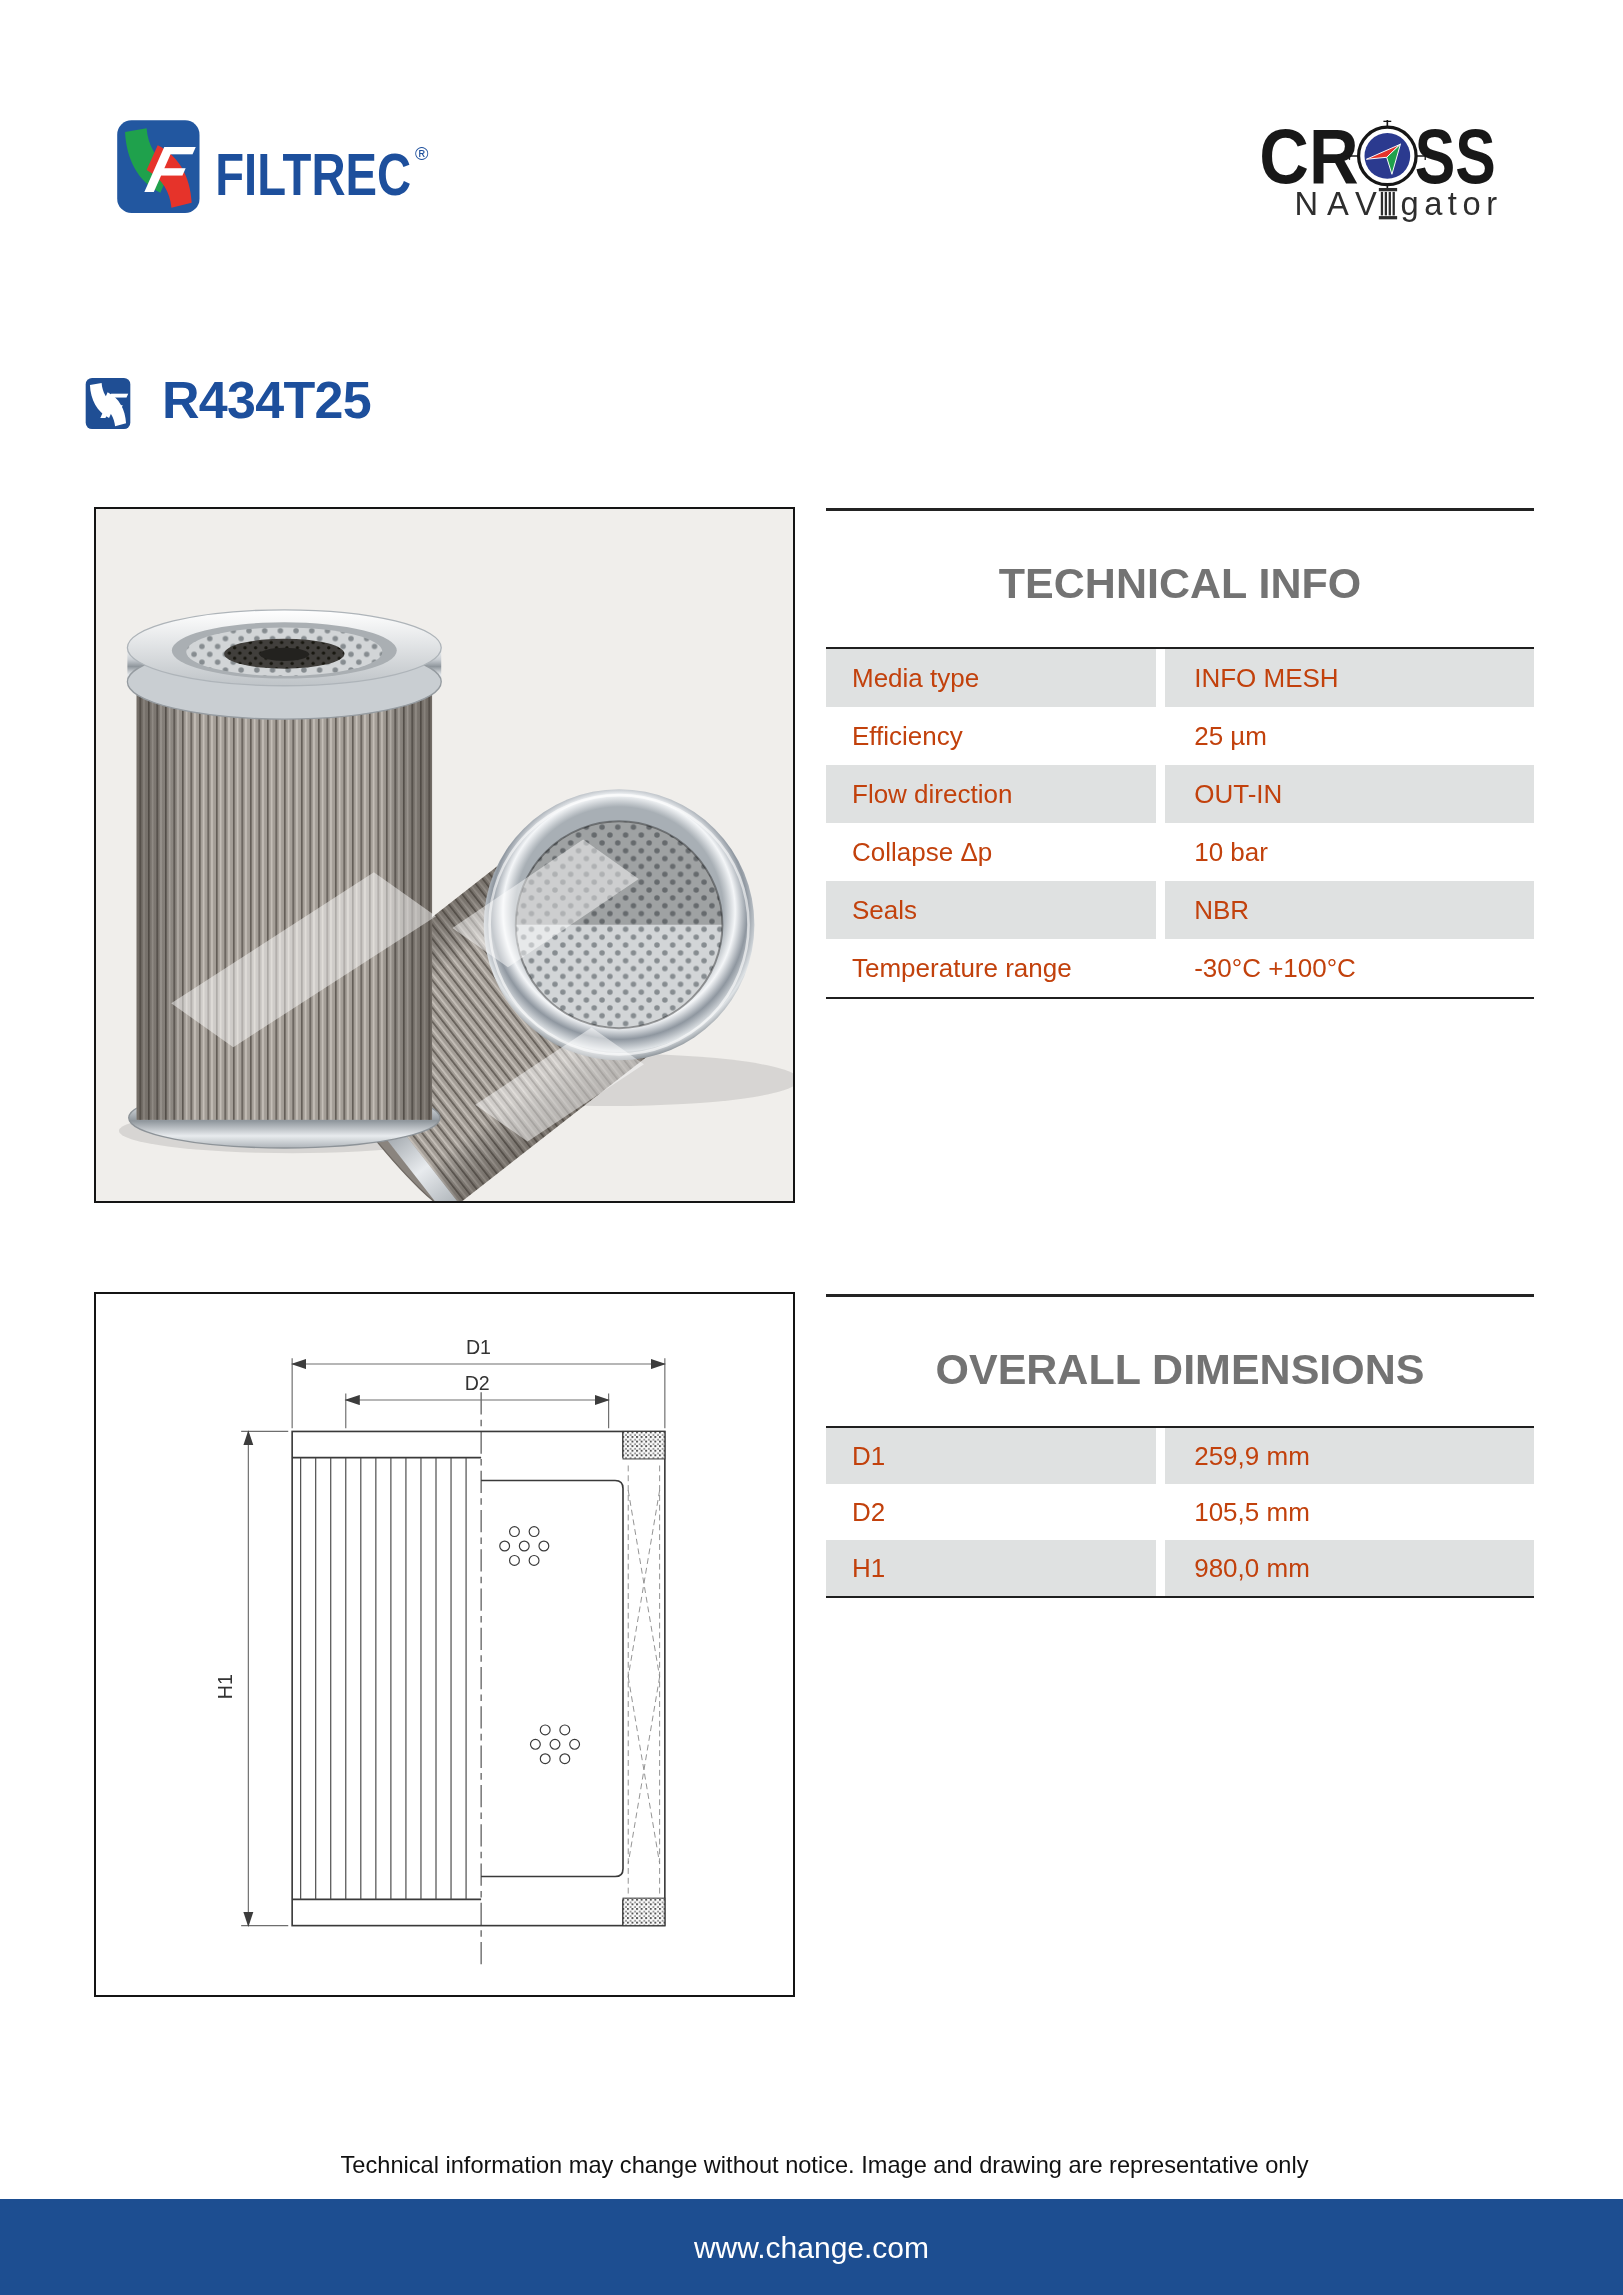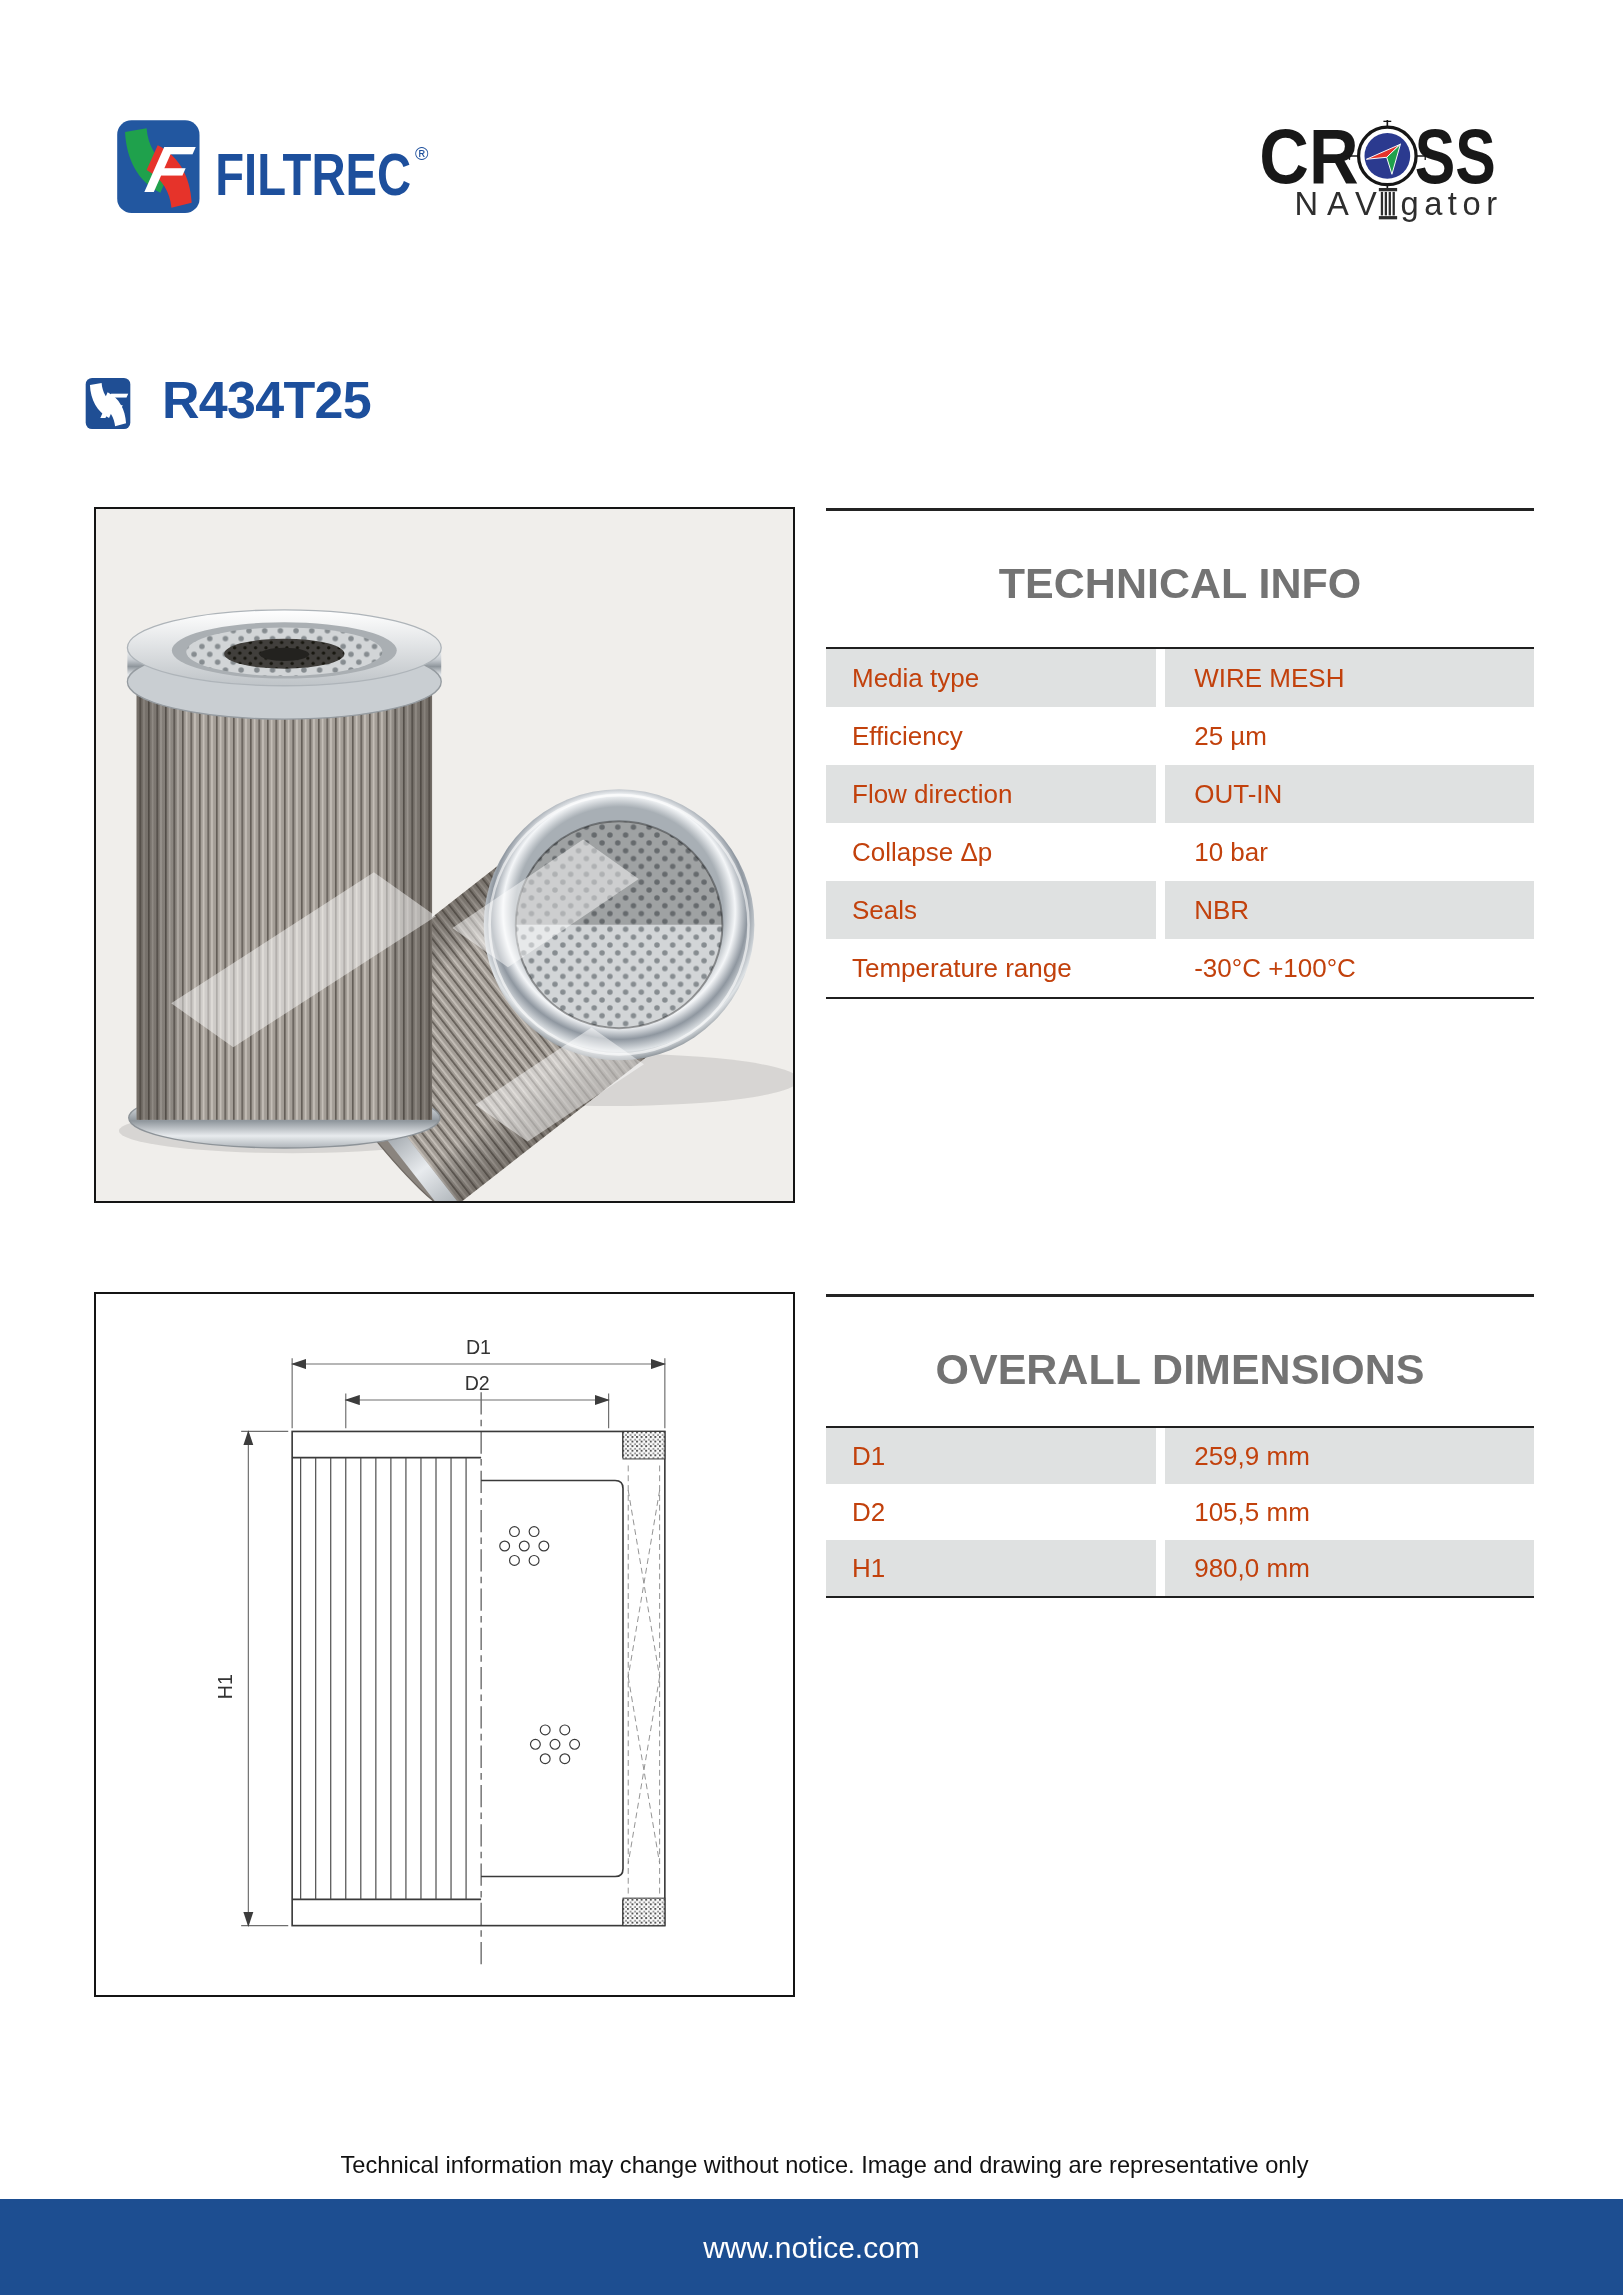--- a/index.html
+++ b/index.html
@@ -271,21 +271,21 @@
     </svg>
   </div>
 
   <div id="sec-tech" class="section">
     <div class="rule"></div>
     <div class="sec-title">TECHNICAL INFO</div>
     <div id="tech-table" class="t-table">
       <div class="t-row gray">
         <div class="t-label">Media type</div>
         <div class="t-gap"></div>
-        <div class="t-value">WIRE MESH</div>
+        <div class="t-value">INFO MESH</div>
       </div>
       <div class="t-row">
         <div class="t-label">Efficiency</div>
         <div class="t-gap"></div>
         <div class="t-value">25 µm</div>
       </div>
       <div class="t-row gray">
         <div class="t-label">Flow direction</div>
         <div class="t-gap"></div>
         <div class="t-value">OUT-IN</div>
@@ -325,17 +325,17 @@
       <div class="t-row gray">
         <div class="t-label">H1</div>
         <div class="t-gap"></div>
         <div class="t-value">980,0 mm</div>
       </div>
     </div>
   </div>
 
   <div id="footer-note" class="abs">Technical information may change without notice. Image and drawing are representative only</div>
   <div id="footer-bar" class="abs">
-    <span>www.notice.com</span>
+    <span>www.change.com</span>
   </div>
 
 </div>
 
 
 </body></html>

